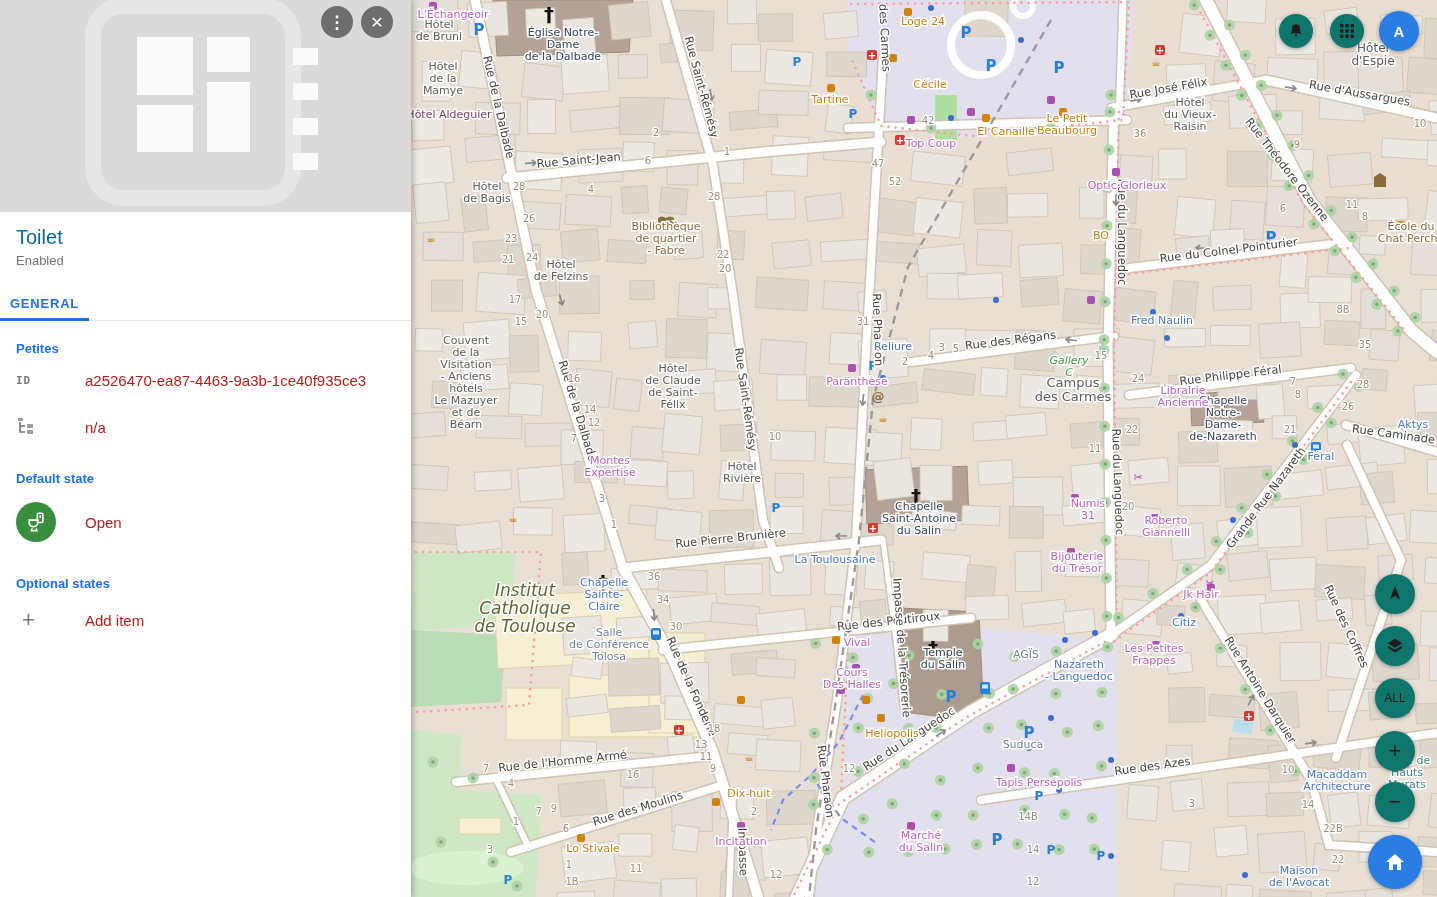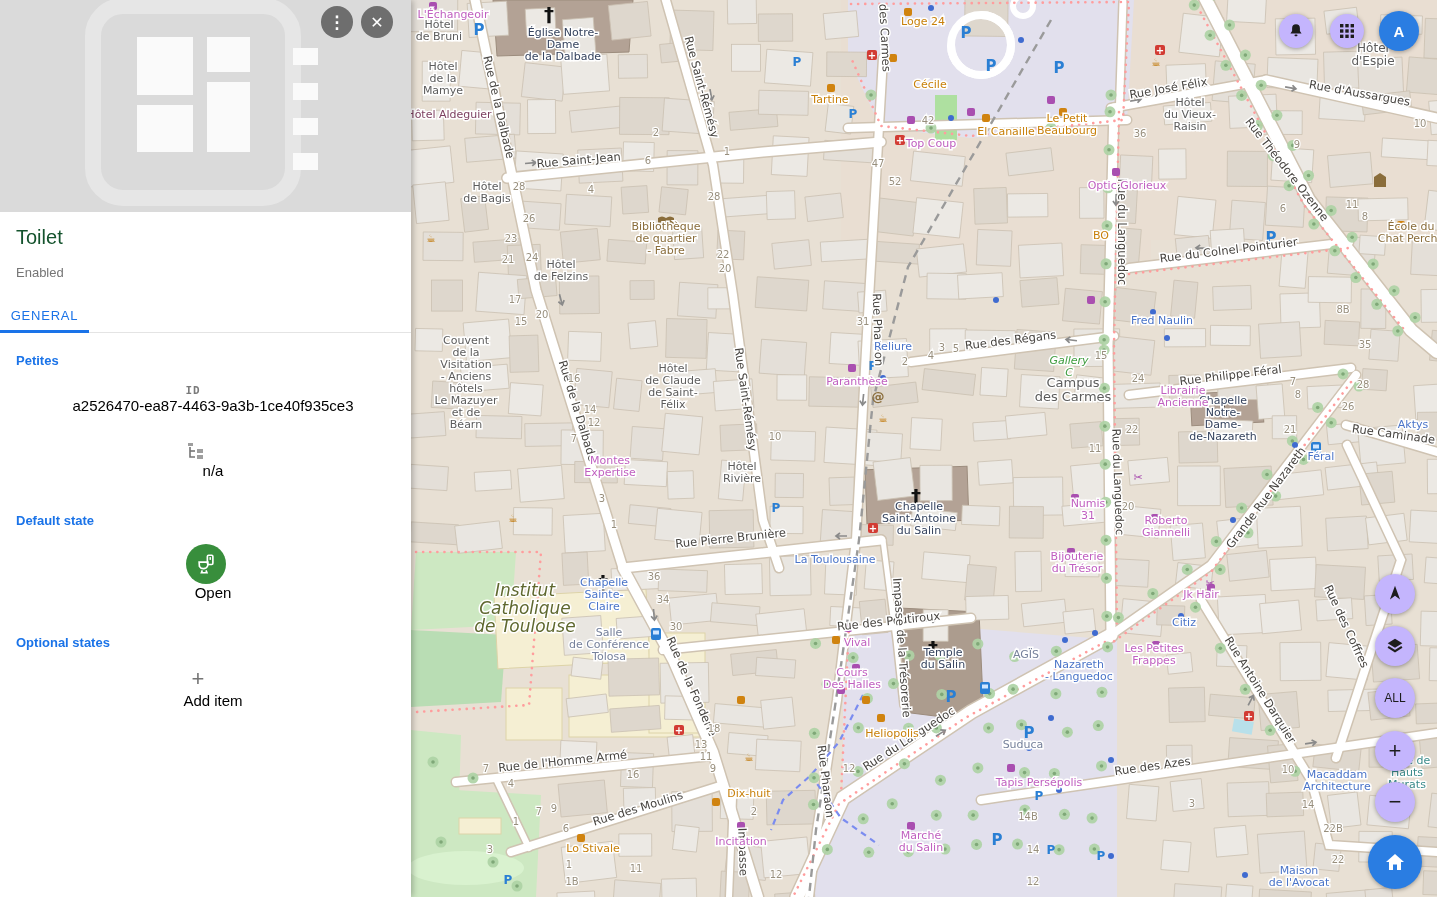--- a/index.html
+++ b/index.html
@@ -1,44 +1,44 @@
 <!DOCTYPE html>
 <html><head>
 <meta charset="utf-8">
 <style>
   html,body{margin:0;padding:0;background:#fff;font-family:"Liberation Sans",sans-serif;}
   .stage{position:relative;width:1437px;height:897px;overflow:hidden;background:#e8e0d4;}
   
   .map{position:absolute;left:411px;top:0;width:1026px;height:897px;overflow:hidden;background:#e8e0d4;}
   .map svg{display:block}
   
-  .fab{position:absolute;border-radius:50%;background:#c4b5fd;box-shadow:0 1px 4px rgba(0,0,0,.35);
+  .fab{position:absolute;border-radius:50%;background:#0f766e;box-shadow:0 1px 4px rgba(0,0,0,.35);
        display:flex;align-items:center;justify-content:center;cursor:pointer;color:#1d1d1d;}
   .fab.blue{background:#2a7de2;color:#fff;}
   .fab .txt{font-size:13px;font-weight:bold;color:#1d1d1d;}
   .sign{font-size:22px;font-weight:bold;line-height:1;color:#1d1d1d;}
   
   .panel{position:absolute;left:0;top:0;width:411px;height:897px;background:#fff;z-index:5;
          box-shadow:2px 0 6px rgba(0,0,0,.25);}
   .panel-header{position:relative;height:212px;background:#dadada;}
   .hdr-btn{position:absolute;top:6px;width:32px;height:32px;border-radius:50%;background:#6e6e6e;
            color:#fff;display:flex;align-items:center;justify-content:center;cursor:pointer;}
   .hdr-btn.menu{left:321px;font-size:17px;font-weight:bold;letter-spacing:0;}
   .hdr-btn.close{left:361px;font-size:16px;}
   .title-block{padding:14px 16px 4px 16px;}
-  .p-title{font-size:20px;font-weight:500;color:#14532d;}
-  .p-sub{font-size:13px;color:#757575;margin-top:16px;}
+  .p-title{font-size:20px;font-weight:500;color:#0369a1;}
+  .p-sub{font-size:13px;color:#757575;margin-top:4px;}
   .tabbar{position:relative;margin-top:14px;border-bottom:1px solid #e4e4e4;height:34px;}
   .tab{display:inline-flex;align-items:center;justify-content:center;height:34px;width:89px;
-       color:#1a73e8;font-size:13px;font-weight:400;letter-spacing:.8px;cursor:pointer;}
+       color:#1a73e8;font-size:13px;font-weight:700;letter-spacing:.8px;cursor:pointer;}
   .tab-underline{position:absolute;left:0;bottom:-1px;width:89px;height:3px;background:#1a73e8;}
   .section-h{color:#1a73e8;font-size:13px;font-weight:700;padding:20px 16px 2px 16px;}
-  .row{display:flex;align-items:center;padding:14px 16px;flex-direction:column;}
+  .row{display:flex;align-items:center;padding:14px 16px;}
   .row .ric{width:40px;min-width:40px;display:flex;align-items:center;justify-content:flex-start;color:#757575;}
-  .row .rval{font-size:15px;color:#000000;margin-left:15px;}
+  .row .rval{font-size:15px;color:#b91c1c;margin-left:29px;}
   .idglyph{font-size:11px;font-weight:700;letter-spacing:1px;color:#7a7a7a;font-family:"DejaVu Sans Mono",monospace;}
   .state-circle{width:40px;height:40px;border-radius:50%;display:flex;align-items:center;justify-content:center;}
   .plus{font-size:22px;color:#757575;font-weight:400;padding-left:6px;}
   
   .tb{position:absolute;z-index:4;}
 </style>
 </head>
 <body>
 
 <div class="stage">

